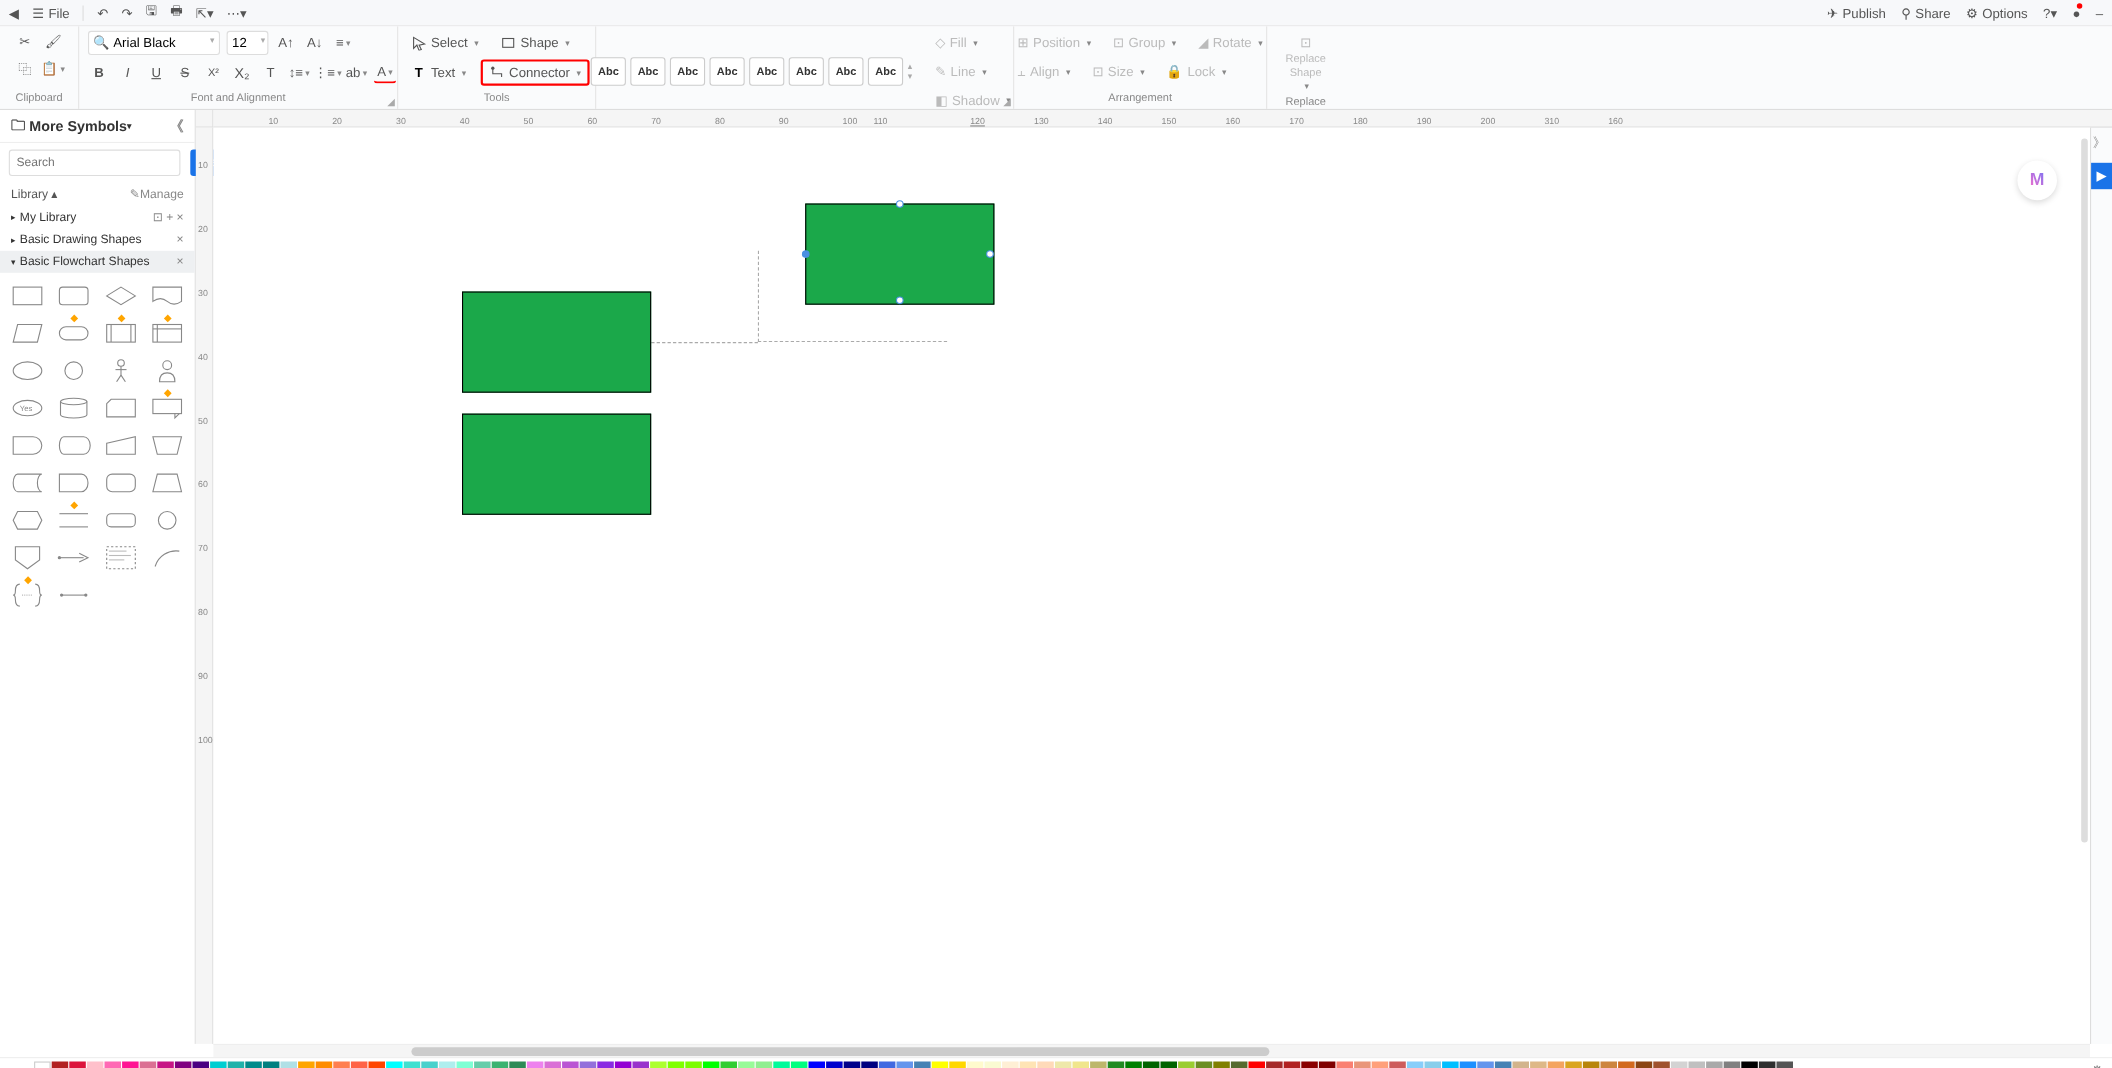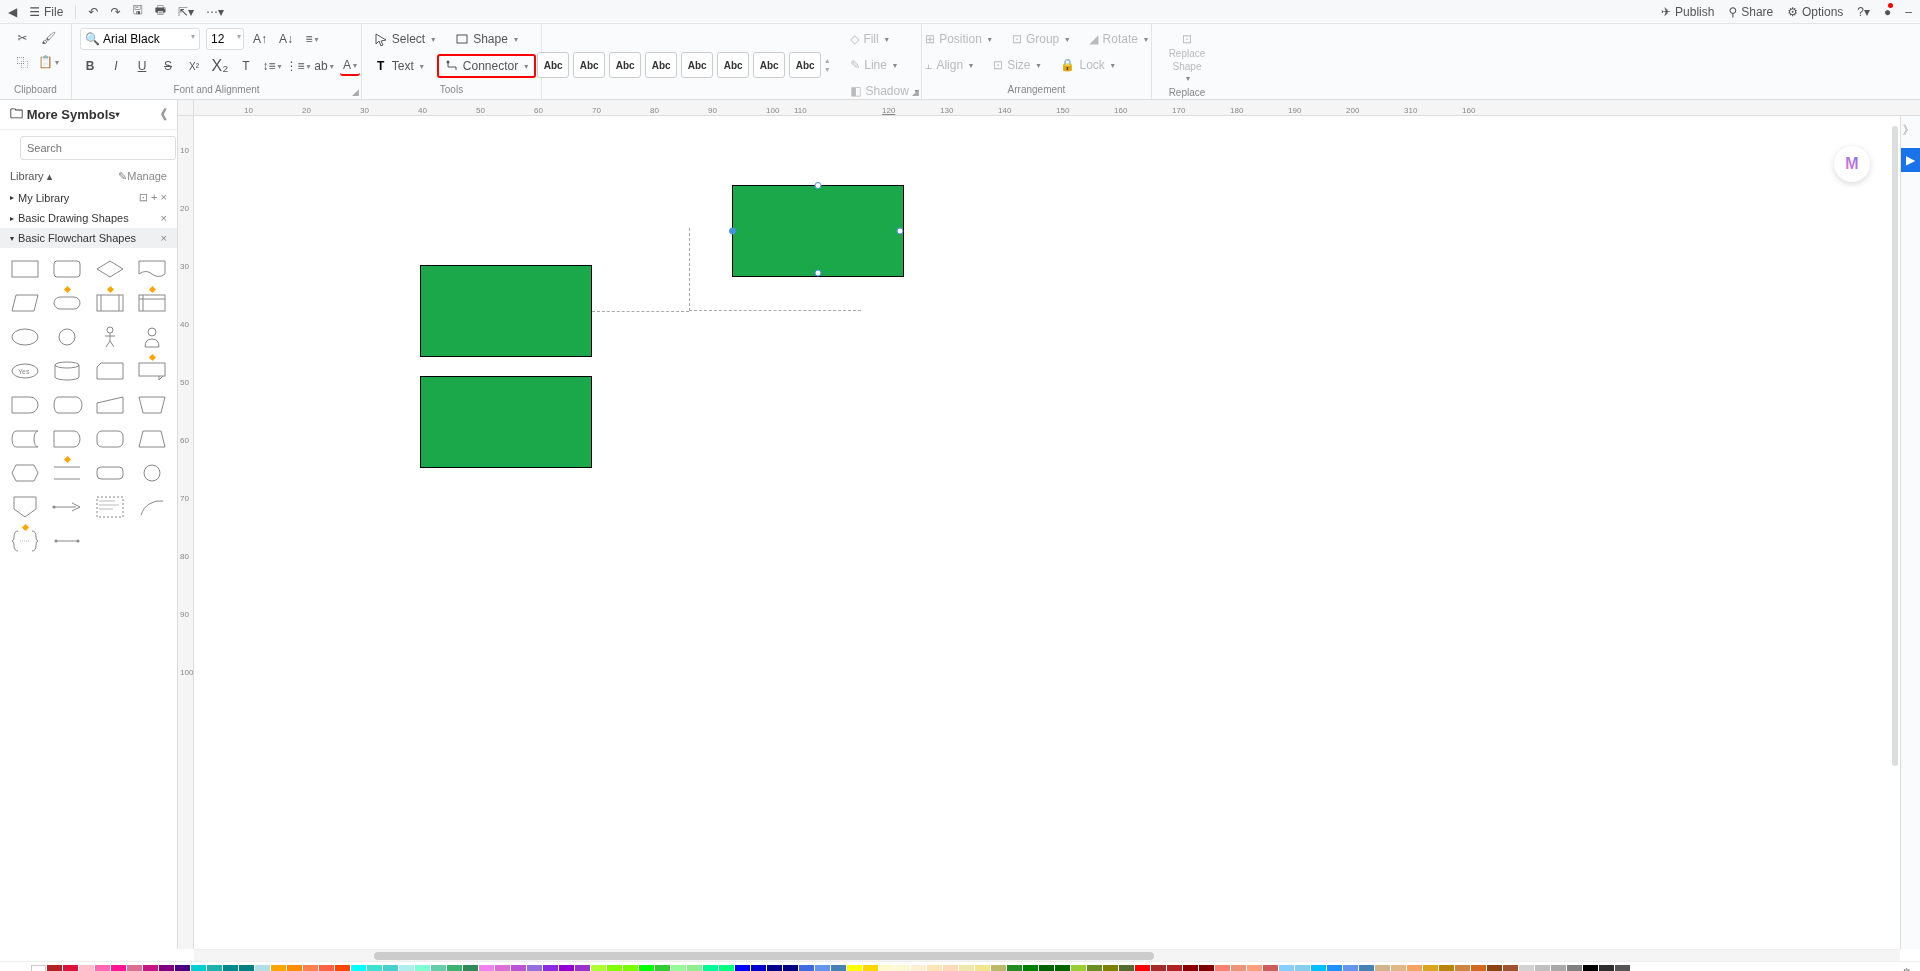--- a/index.html
+++ b/index.html
@@ -38,21 +38,21 @@
 .replace-btn { display: flex; flex-direction: column; align-items: center; justify-content: center; gap: 2px; color: #bbb; padding: 4px 8px; }
 .caret::after { content: '▾'; font-size: 8px; color: #888; margin-left: 2px; }
 
 
 .main { display: flex; height: calc(100% - 100px - 22px); }
 
 
 .left-panel { width: 178px; background: #fff; border-right: 1px solid #ddd; display: flex; flex-direction: column; }
 .panel-header { height: 30px; display: flex; align-items: center; padding: 0 10px; border-bottom: 1px solid #eee; font-weight: bold; font-size: 13px; }
 .panel-header .collapse { margin-left: auto; cursor: pointer; color: #888; }
-.search-row { display: flex; padding: 6px 20px; gap: 9px; }
+.search-row { display: flex; padding: 6px 8px; gap: 9px; }
 .search-input { flex: 1; height: 24px; border: 1px solid #ddd; border-radius: 3px; padding: 0 6px; font-size: 11px; }
 .search-btn { background: #1a73e8; color: #fff; border: none; border-radius: 3px; padding: 0 10px; font-size: 11px; cursor: pointer; }
 .lib-row { display: flex; align-items: center; padding: 4px 10px; font-size: 11px; color: #555; }
 .lib-row .right-icons { margin-left: auto; display: flex; gap: 6px; color: #888; }
 .lib-section { display: flex; align-items: center; padding: 4px 10px; font-size: 11px; color: #333; cursor: pointer; }
 .lib-section.active { background: #eef0f2; }
 .lib-section .close { margin-left: auto; color: #888; }
 .shapes-grid { display: grid; grid-template-columns: repeat(4, 1fr); gap: 8px; padding: 8px; }
 .shape-cell { width: 34px; height: 26px; display: flex; align-items: center; justify-content: center; cursor: pointer; position: relative; }
 .shape-cell svg { overflow: visible; }
@@ -147,21 +147,21 @@
         <span class="format-btn">A↑</span>
         <span class="format-btn">A↓</span>
         <span class="format-btn caret">≡</span>
       </div>
       <div class="ribbon-row">
         <span class="format-btn bold">B</span>
         <span class="format-btn italic">I</span>
         <span class="format-btn underline">U</span>
         <span class="format-btn strike">S</span>
         <span class="format-btn" style="font-size:10px">X²</span>
-        <span class="format-btn" style="font-size:16px">X₂</span>
+        <span class="format-btn" style="font-size:13px">X₂</span>
         <span class="format-btn">T</span>
         <span class="format-btn caret">↕≡</span>
         <span class="format-btn caret">⋮≡</span>
         <span class="format-btn caret">ab</span>
         <span class="format-btn caret" style="border-bottom:2px solid red">A</span>
       </div>
     </div>
     <div class="ribbon-group-label">Font and Alignment</div>
     <span class="expand-corner">◢</span>
   </div>

